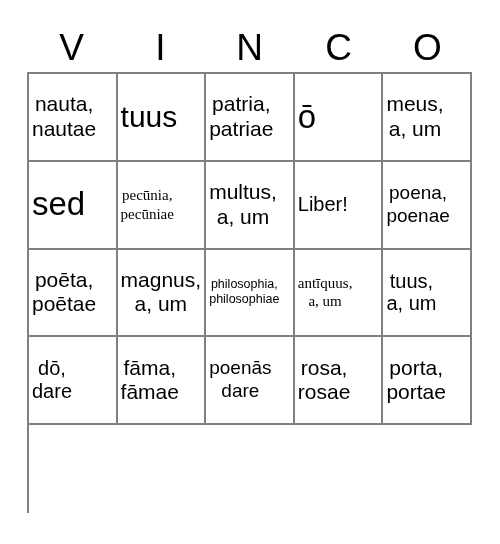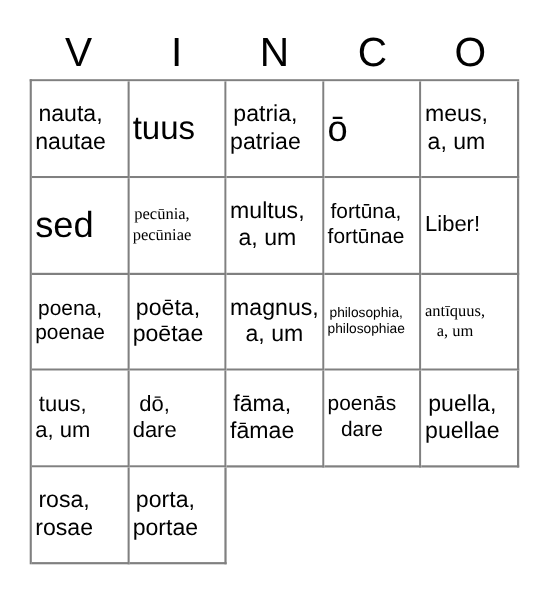--- a/index.html
+++ b/index.html
@@ -126,24 +126,20 @@
       </div>
     <div class="cell fs-xs">
         <span class="cell-text">pecūnia,
 pecūniae</span>
       </div>
 
     <div class="cell fs-md">
         <span class="cell-text">multus,
 a, um</span>
       </div>
-    <div class="cell fs-sm">
-        <span class="cell-text">fortūna,
-fortūnae</span>
-      </div>
     <div class="cell fs-lg">
         <span class="cell-text">Liber!</span>
       </div>
     <div class="cell fs-sm">
         <span class="cell-text">poena,
 poenae</span>
       </div>
     <div class="cell fs-md">
         <span class="cell-text">poēta,
 poētae</span>
@@ -172,24 +168,20 @@
 
     <div class="cell fs-md">
         <span class="cell-text">fāma,
 fāmae</span>
       </div>
     <div class="cell fs-sm">
         <span class="cell-text">poenās
 dare</span>
       </div>
     <div class="cell fs-md">
-        <span class="cell-text">puella,
-puellae</span>
-      </div>
-    <div class="cell fs-md">
         <span class="cell-text">rosa,
 rosae</span>
       </div>
     <div class="cell fs-md">
         <span class="cell-text">porta,
 portae</span>
       </div>
 
   </div>
 </div>

